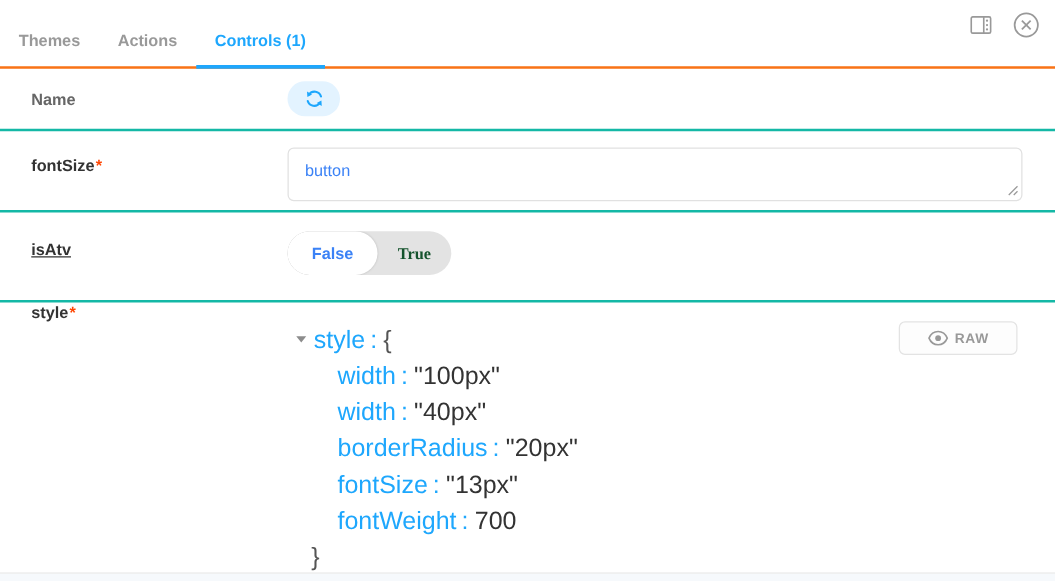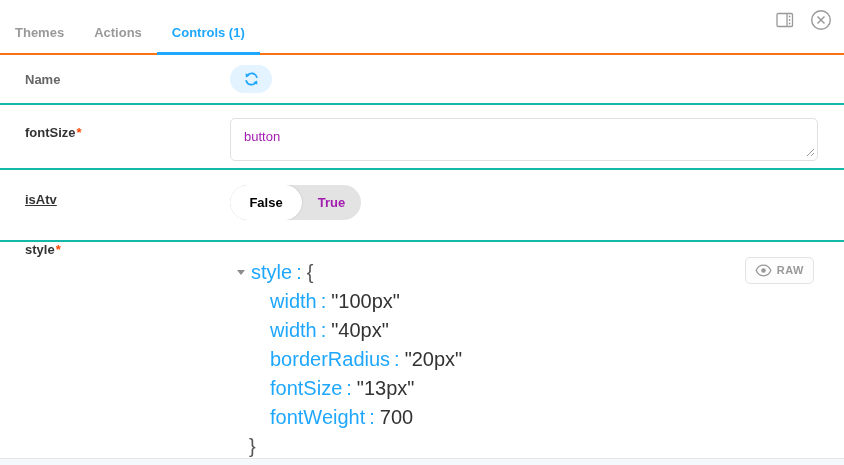--- a/index.html
+++ b/index.html
@@ -48,58 +48,58 @@
     width:42px;height:28px;border:none;border-radius:14px;background:#e3f3ff;
     display:flex;align-items:center;justify-content:center;cursor:pointer;
     margin-right:14px;align-self:center;
   }
 
   
   .ta-wrap{position:relative;margin-top:13px;margin-right:26px;}
   .ta-wrap textarea{
     width:100%;height:43px;box-sizing:border-box;display:block;
     border:1px solid #e1e1e1;border-radius:5px;background:#fff;
-    padding:10px 10px 8px 13px;font:13px "Liberation Sans",sans-serif;color:#a21caf;
+    padding:10px 10px 8px 13px;font:13px "Liberation Sans",sans-serif;color:#3b82f6;
     resize:none;outline:none;line-height:16px;
   }
   .ta-grip{position:absolute;right:3px;bottom:4px;pointer-events:auto;cursor:nwse-resize;display:flex;}
 
   
   .toggle{
     margin-top:15px;width:131px;height:35px;background:#e3e3e3;border-radius:18px;
     display:flex;align-items:stretch;font-size:13px;font-weight:700;overflow:hidden;
   }
   .toggle .seg{display:flex;align-items:center;justify-content:center;cursor:pointer;}
   .toggle .seg.on{
-    width:72px;background:#fff;border-radius:18px;color:#000000;
+    width:72px;background:#fff;border-radius:18px;color:#3b82f6;
     box-shadow:0 0 2px rgba(0,0,0,0.18);
   }
-  .toggle .seg.off{flex:1;color:#a21caf;}
+  .toggle .seg.off{flex:1;color:#14532d;font-family:Liberation Serif, serif;}
 
   
   .tree{margin-top:16px;font-size:20px;line-height:29px;color:#333;}
   .tree-line{display:block;white-space:nowrap;}
   .tree-root{padding-left:2px;}
   .tree-entry{padding-left:40px;}
   .tree-close{padding-left:19px;color:#555;}
   .tw-arrow{
     display:inline-block;width:0;height:0;vertical-align:middle;
     border-left:4px solid transparent;border-right:4px solid transparent;
     border-top:5px solid #8c8c8c;margin:0 6px 2px 5px;cursor:pointer;
   }
   .tkey{color:#1ea7fd;}
   .tsep{color:#1ea7fd;margin:0 5px 0 4px;}
   .tval{color:#333;}
   .tbrace{color:#555;}
 
   
   .raw-btn{
     margin-top:15px;margin-right:30px;
-    display:flex;align-items:flex-start;gap:5px;
-    padding:6px 9px;border:1px solid #e3e3e3;border-radius:5px;background:#fdfdfd;
+    display:flex;align-items:center;gap:5px;
+    padding:6px 22px;border:1px solid #e3e3e3;border-radius:5px;background:#fdfdfd;
     font:700 11px "Liberation Sans",sans-serif;color:#999;letter-spacing:0.5px;cursor:pointer;
   }
 
   
   .bottom-strip{
     position:absolute;left:0;bottom:0;width:100%;height:6px;
     background:#f6f9fc;box-sizing:border-box;
   }
 </style>
 </head>

